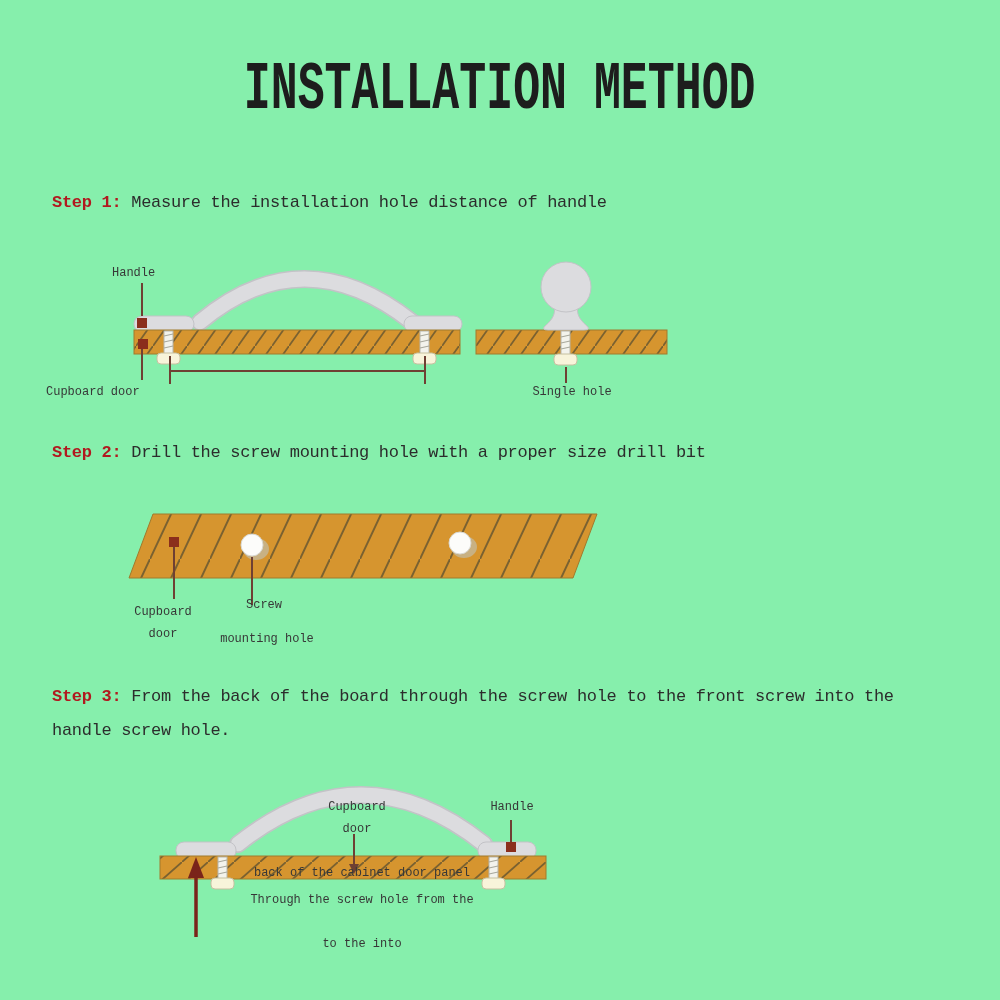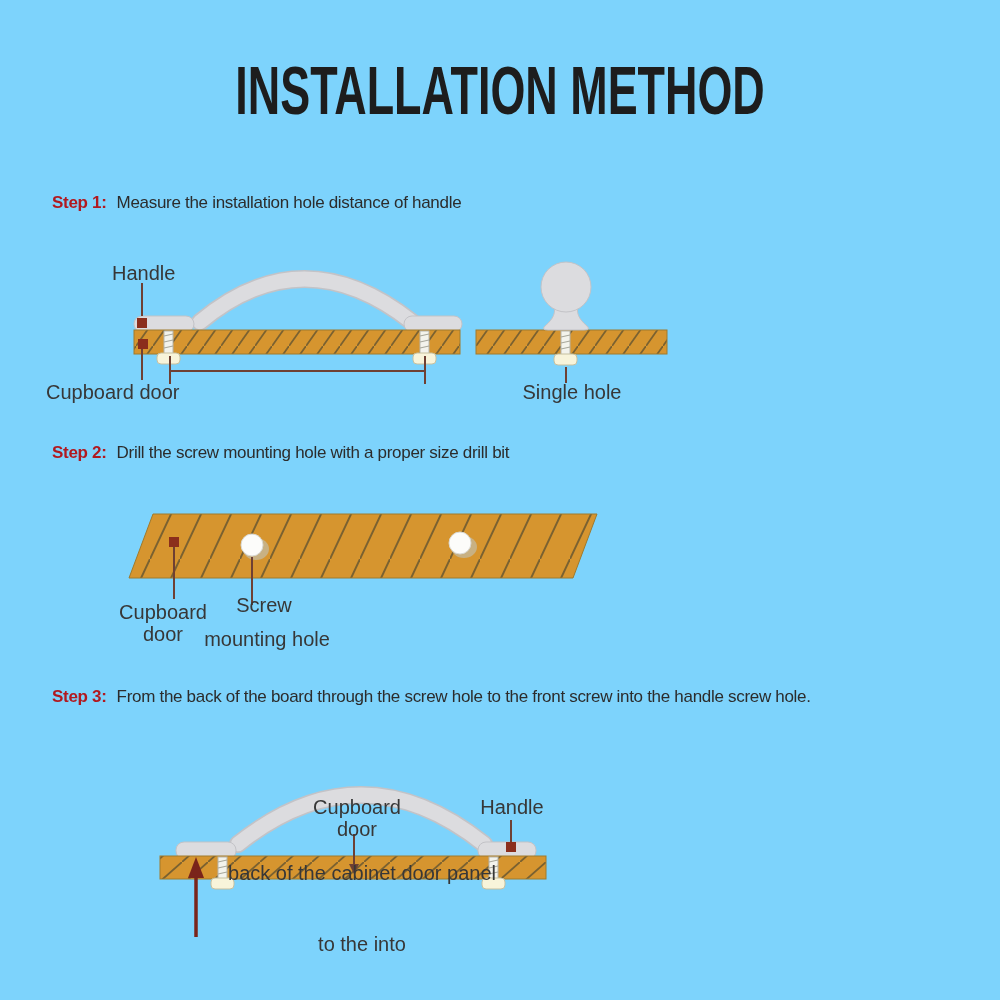--- a/index.html
+++ b/index.html
@@ -1,33 +1,33 @@
 <!DOCTYPE html>
 <html><head>
 <meta charset="utf-8">
 <style>
   html,body { margin:0; padding:0; background:#ffffff; }
   .page {
-    position:relative; width:1000px; height:1000px; background:#7dd3fc;
-    font-family:Liberation Sans, sans-serif; overflow:hidden;
+    position:relative; width:1000px; height:1000px; background:#86efac;
+    font-family:Liberation Mono, monospace; overflow:hidden;
     color:#2c2c2c;
   }
   .title-wrap { position:absolute; left:0; top:56px; width:1000px; text-align:center; }
   .title-text {
     display:inline-block; font-size:68px; font-weight:bold; color:#1d1d1d;
     transform:scaleX(0.66); transform-origin:center; white-space:nowrap; line-height:68px;
   }
   .step-heading {
     position:absolute; left:52px; font-size:17px; line-height:34px; color:#2c2c2c;
     letter-spacing:-0.3px;
   }
   .step-label { color:#b1191f; font-weight:bold; margin-right:10px; }
   .diag { position:absolute; left:0; width:1000px; }
   .lbl {
-    position:absolute; font-size:20px; line-height:22px; color:#373737; white-space:nowrap;
+    position:absolute; font-size:12px; line-height:22px; color:#373737; white-space:nowrap;
   }
   .lbl.center { text-align:center; white-space:normal; }
   svg { display:block; }
 </style>
 </head>
 <body>
 
 <div class="page">
 
   <div class="title-wrap">
@@ -181,16 +181,17 @@
       </g>
 
       <line x1="511" y1="50" x2="511" y2="72" stroke="#6f4033" stroke-width="2"></line>
       <rect x="506" y="72" width="10" height="10" fill="#8b2e1c"></rect>
     </svg>
   </div>
 
   <div class="lbl center" style="left:307px; top:796px; width:100px;">Cupboard</div>
   <div class="lbl center" style="left:307px; top:818px; width:100px;">door</div>
   <div class="lbl center" style="left:462px; top:796px; width:100px;">Handle</div>
+  <div class="lbl center" style="left:182px; top:889px; width:360px;">Through the screw hole from the</div>
   <div class="lbl center" style="left:182px; top:862px; width:360px;">back of the cabinet door panel</div>
   <div class="lbl center" style="left:182px; top:933px; width:360px;">to the into</div>
 
 </div>
 
 </body></html>

